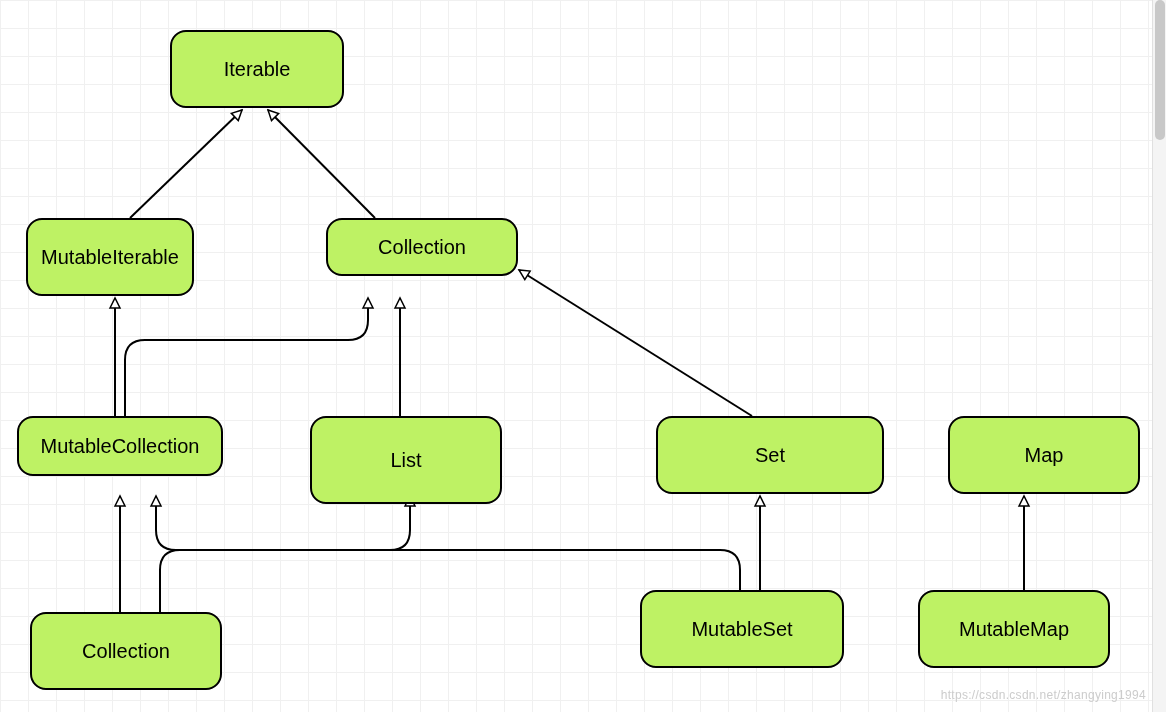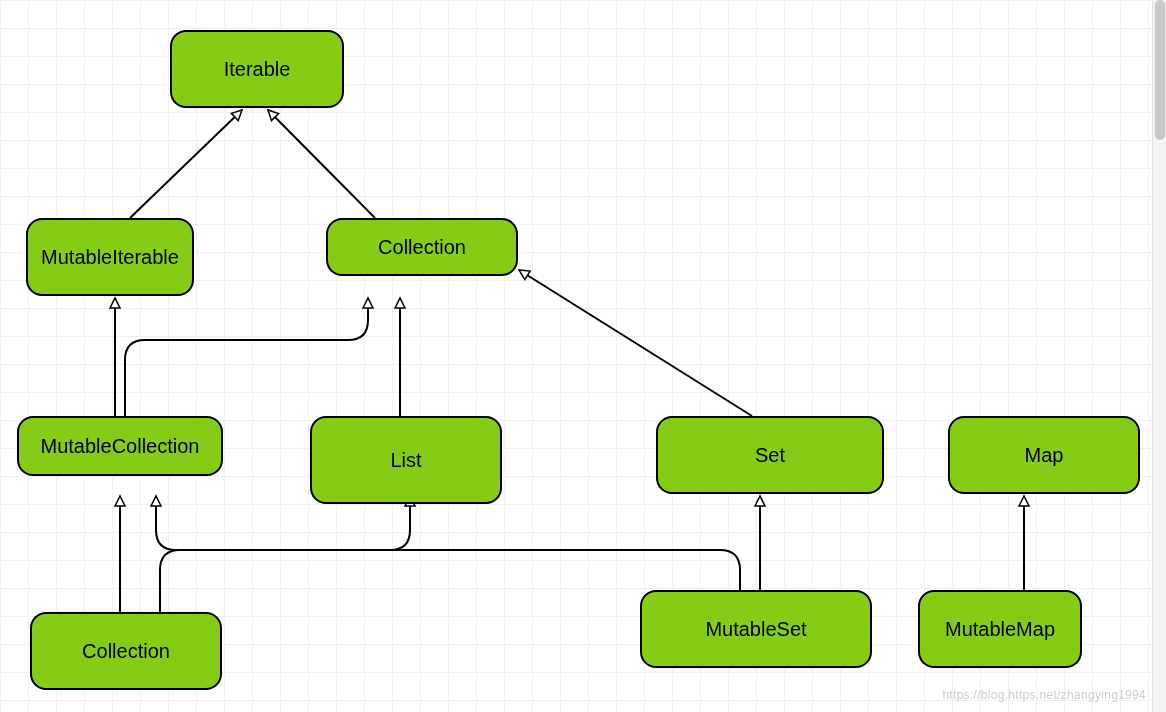--- a/index.html
+++ b/index.html
@@ -32,21 +32,21 @@
       position: absolute;
       left: 2px;
       top: 0;
       width: 10px;
       height: 140px;
       background: #c8c8c8;
       border-radius: 5px;
     }
     .node {
       position: absolute;
-      background: #84cc16;
+      background: #bef264;
       border: 2px solid #000;
       border-radius: 16px;
       display: flex;
       align-items: center;
       justify-content: center;
       font-size: 20px;
       font-weight: 400;
       color: #000;
     }
     svg.edges {
@@ -125,25 +125,25 @@
 </div>
 
 <div class="node" style="left:948px;top:416px;width:192px;height:78px">
   <span>Map</span>
 </div>
 
 <div class="node" style="left:30px;top:612px;width:192px;height:78px">
   <span>Collection</span>
 </div>
 
-<div class="node" style="left:640px;top:590px;width:232px;height:78px">
+<div class="node" style="left:640px;top:590px;width:204px;height:78px">
   <span>MutableSet</span>
 </div>
 
-<div class="node" style="left:918px;top:590px;width:164px;height:78px">
+<div class="node" style="left:918px;top:590px;width:192px;height:78px">
   <span>MutableMap</span>
 </div>
 
-<div class="watermark">https://blog.https.net/zhangying1994</div>
+<div class="watermark">https://csdn.csdn.net/zhangying1994</div>
 
 <div class="scrollbar">
   <div class="scrollbar-thumb"></div>
 </div>
 
 </body></html>

